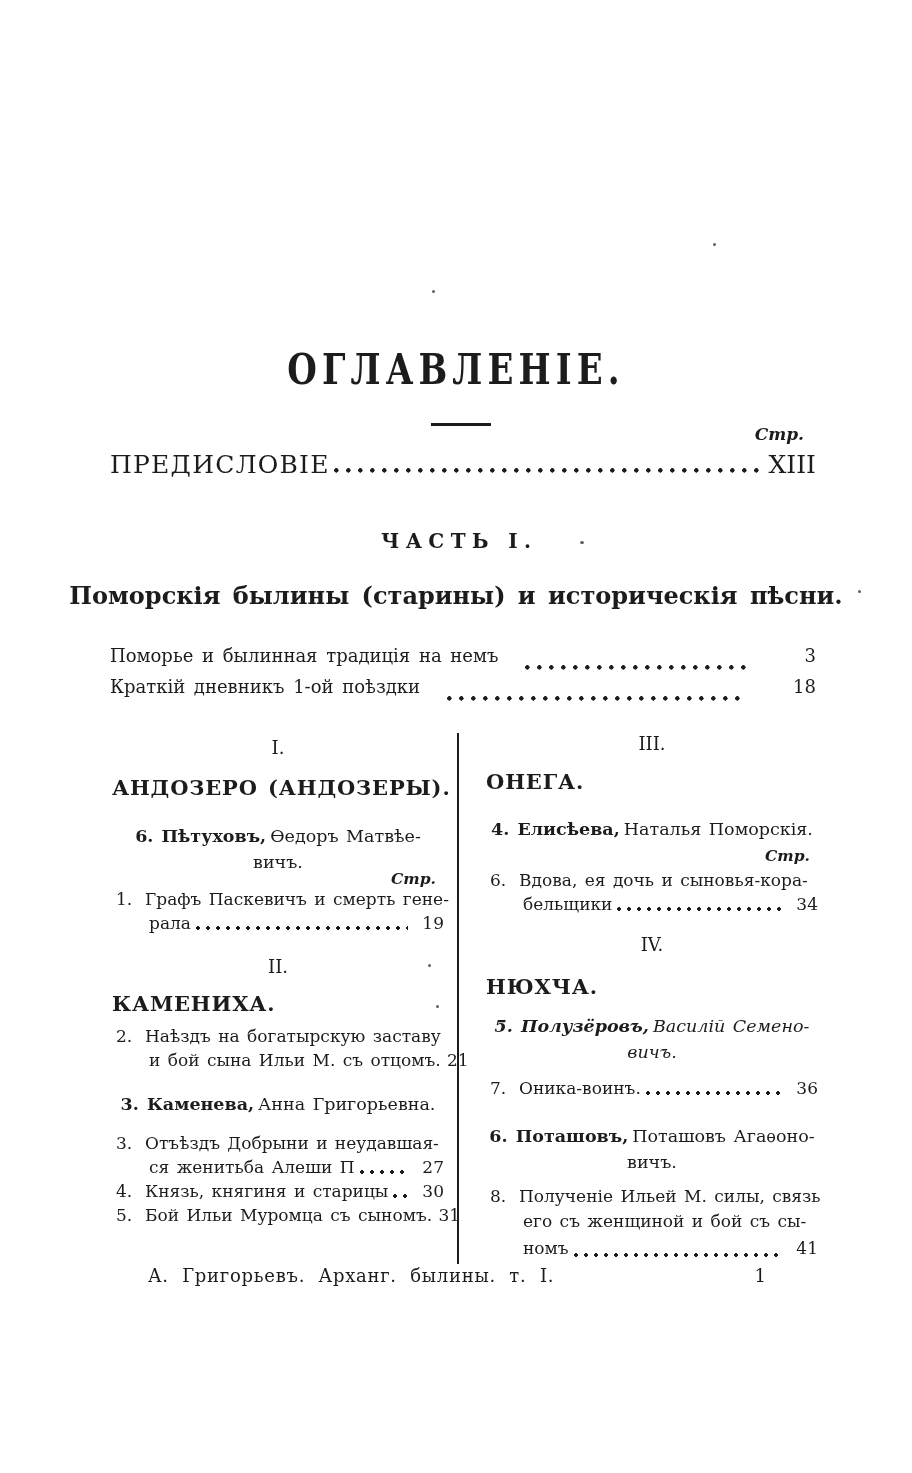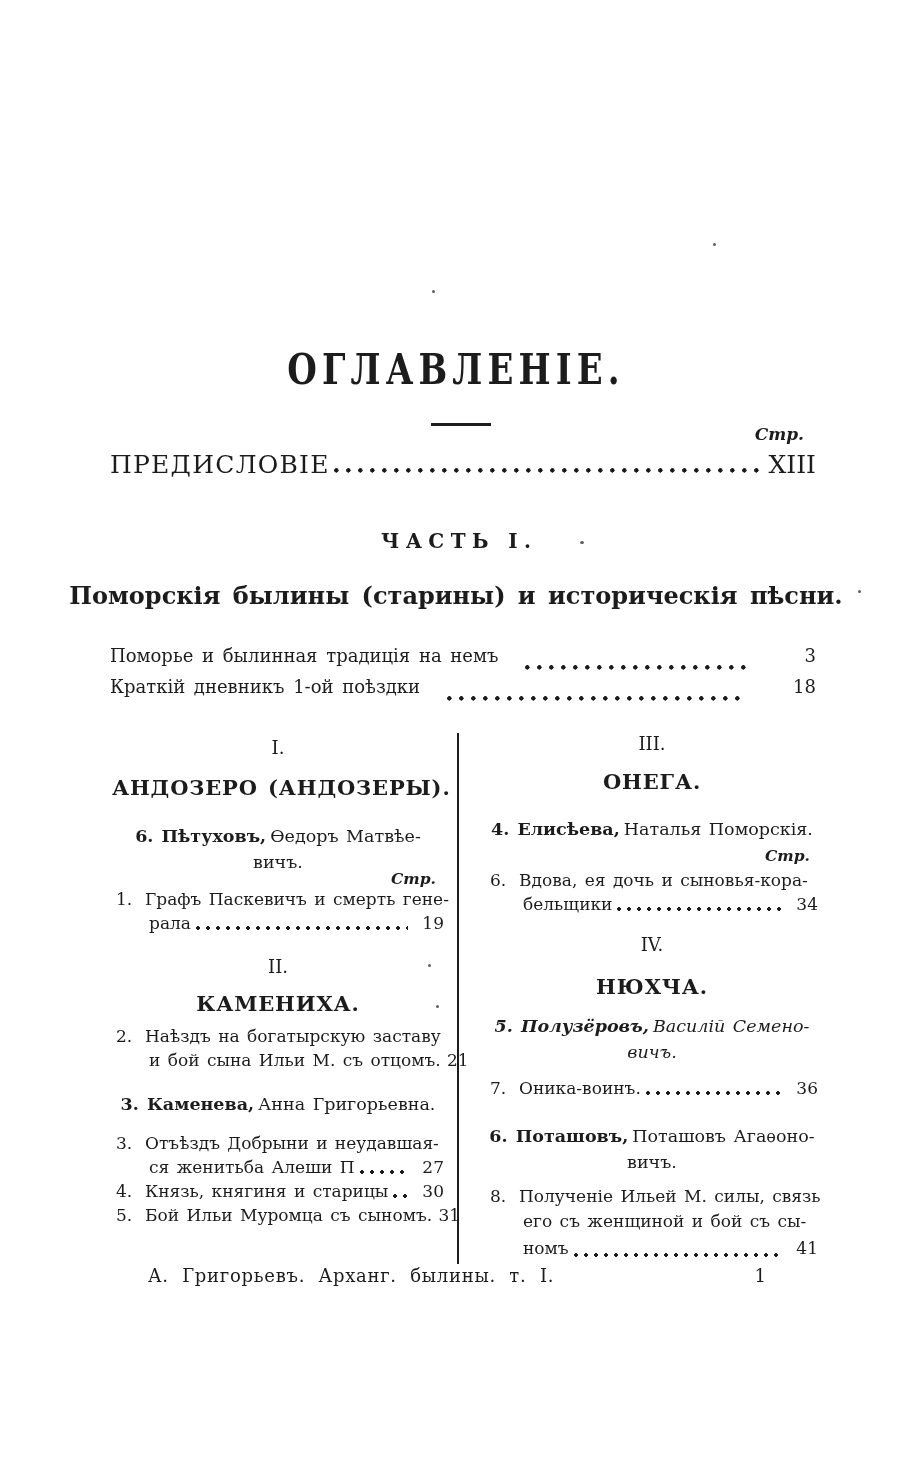--- a/index.html
+++ b/index.html
@@ -45,21 +45,21 @@
   .pg-main { min-width:38px; }
 
   
   .columns { position:absolute; top:733px; left:0; width:912px; height:531px; }
   .col { position:absolute; top:0; font-size:17px; line-height:24px; word-spacing:2px; }
   .col-left { left:112px; width:332px; }
   .col-right { left:486px; width:332px; }
   .col-divider { position:absolute; left:457px; top:0; width:2px; height:531px; background:var(--ink); }
 
   .sec-numeral { text-align:center; font-size:18px; line-height:22px; }
-  .sec-place { text-align:center; font-size:21px; font-weight:700; letter-spacing:0.04em; line-height:26px; white-space:nowrap; }
+  .sec-place { font-size:21px; font-weight:700; letter-spacing:0.04em; line-height:26px; white-space:nowrap; }
   .underlined { text-decoration-thickness:2px; text-underline-offset:4px; }
   .perf { text-align:center; font-size:17.5px; line-height:26px; white-space:nowrap; }
   .perf .b { font-weight:700; margin-right:4px; }
   .str-col { text-align:right; font-style:italic; font-weight:700; font-size:15.5px; line-height:20px; padding-right:8px; }
 
   .item-line { display:flex; align-items:baseline; line-height:24px; }
   .inum { flex:0 0 33px; padding-left:4px; }
   .itext { white-space:nowrap; }
   .cont { padding-left:37px; }
 

